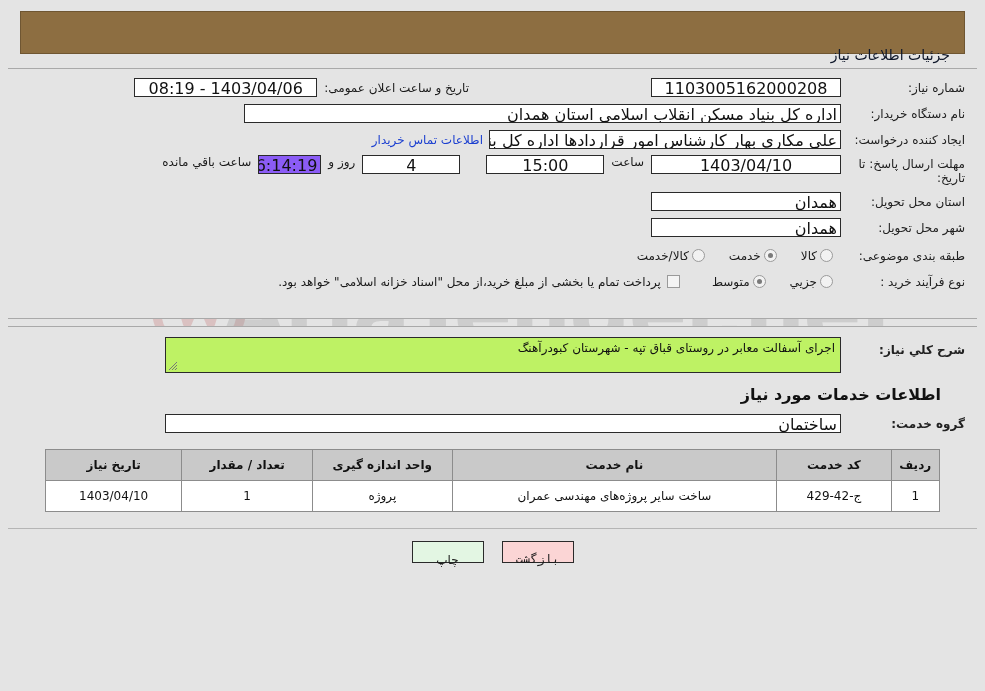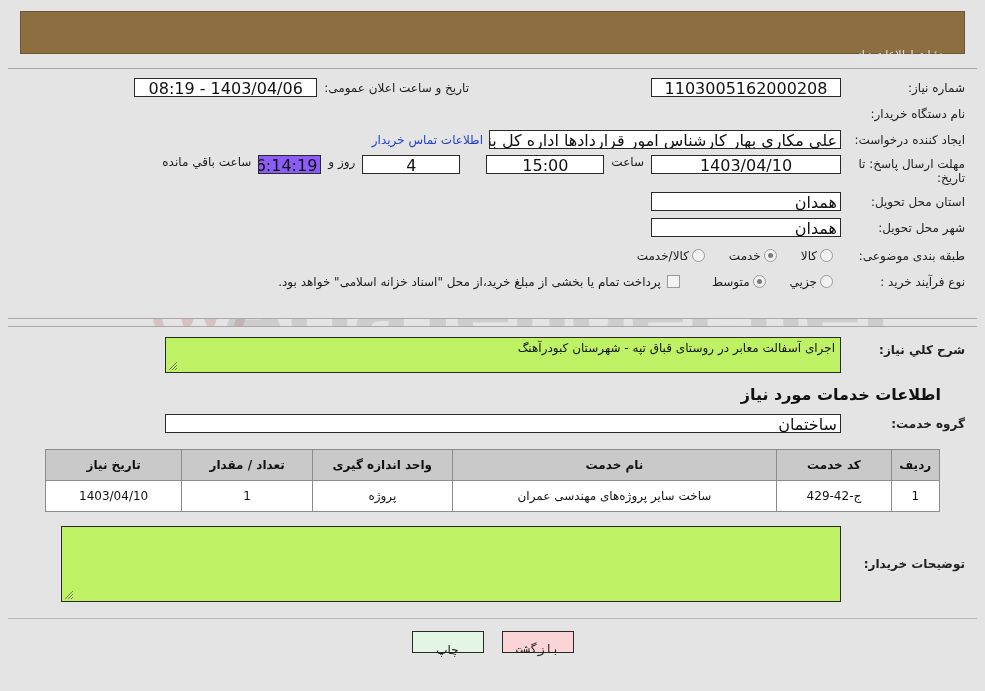--- a/index.html
+++ b/index.html
@@ -61,22 +61,22 @@
     height: 43px;
     background: #8d6e41;
     border: 1px solid #6f5632;
     box-sizing: border-box;
     display: flex;
     align-items: center;
     justify-content: flex-start;
     padding: 0 14px;
   }
   .title-bar .title-text {
-    color: #e5e5e5;
-    font-size: 11px;
+    color: #0f172a;
+    font-size: 14px;
     margin-top: 44px;
   }
 
   
   .panel {
     margin: 0 8px;
     border-top: 1px solid #b5b5b5;
     border-bottom: 1px solid #b5b5b5;
     background: #e4e4e4;
     box-sizing: border-box;
@@ -294,20 +294,21 @@
 
     <div class="row">
       <div class="lbl lbl-right">شماره نیاز:</div>
       <div class="fld" style="width:190px;">1103005162000208</div>
       <div class="mid-lbl" style="margin-right:175px;">تاریخ و ساعت اعلان عمومی:</div>
       <div class="fld" style="width:183px;">1403/04/06 - 08:19</div>
     </div>
 
     <div class="row">
       <div class="lbl lbl-right">نام دستگاه خریدار:</div>
+      <div class="fld rtl-start" style="width:597px;">اداره کل بنیاد مسکن انقلاب اسلامی استان همدان</div>
     </div>
 
     <div class="row">
       <div class="lbl lbl-right">ایجاد کننده درخواست:</div>
       <div class="fld rtl-start" style="width:352px;">علی مکاری بهار کارشناس امور قراردادها اداره کل بنیاد مسکن انقلاب اسلامی ا</div>
       <a class="link">اطلاعات تماس خریدار</a>
     </div>
 
     <div class="row" style="align-items:flex-start; margin-top:2px;">
       <div class="lbl lbl-right" style="padding-top:2px;">مهلت ارسال پاسخ: تا تاریخ:</div>
@@ -390,28 +391,20 @@
           <td>1</td>
           <td>ج-42-429</td>
           <td>ساخت سایر پروژه‌های مهندسی عمران</td>
           <td>پروژه</td>
           <td>1</td>
           <td>1403/04/10</td>
         </tr>
       </tbody>
     </table>
 
-    <div class="ta-wrap" style="margin-top:14px; align-items:center;">
-      <div class="lbl bold-lbl" style="width:118px; flex:0 0 118px; padding-left:6px;">توضیحات خریدار:</div>
-      <div class="ta" style="width:780px; height:76px;">
-        <svg class="grip" viewBox="0 0 10 10">
-          <path d="M9 1 L1 9 M9 4 L4 9 M9 7 L7 9" stroke="#777" stroke-width="1" fill="none"></path>
-        </svg>
-      </div>
-    </div>
   </div>
 
   <div class="sep-line"></div>
 
   <div class="btn-bar">
     <div class="btn btn-back">بازگشت</div>
     <div class="btn btn-print">چاپ</div>
   </div>
 
 </div>

